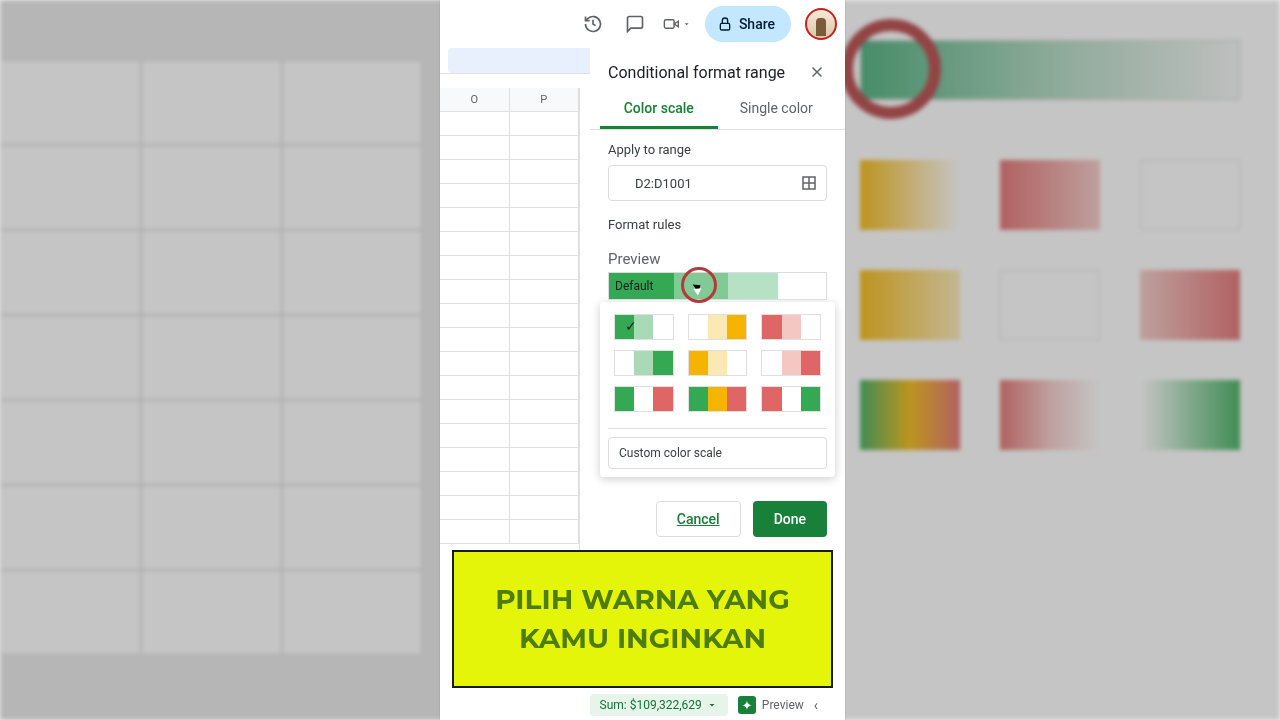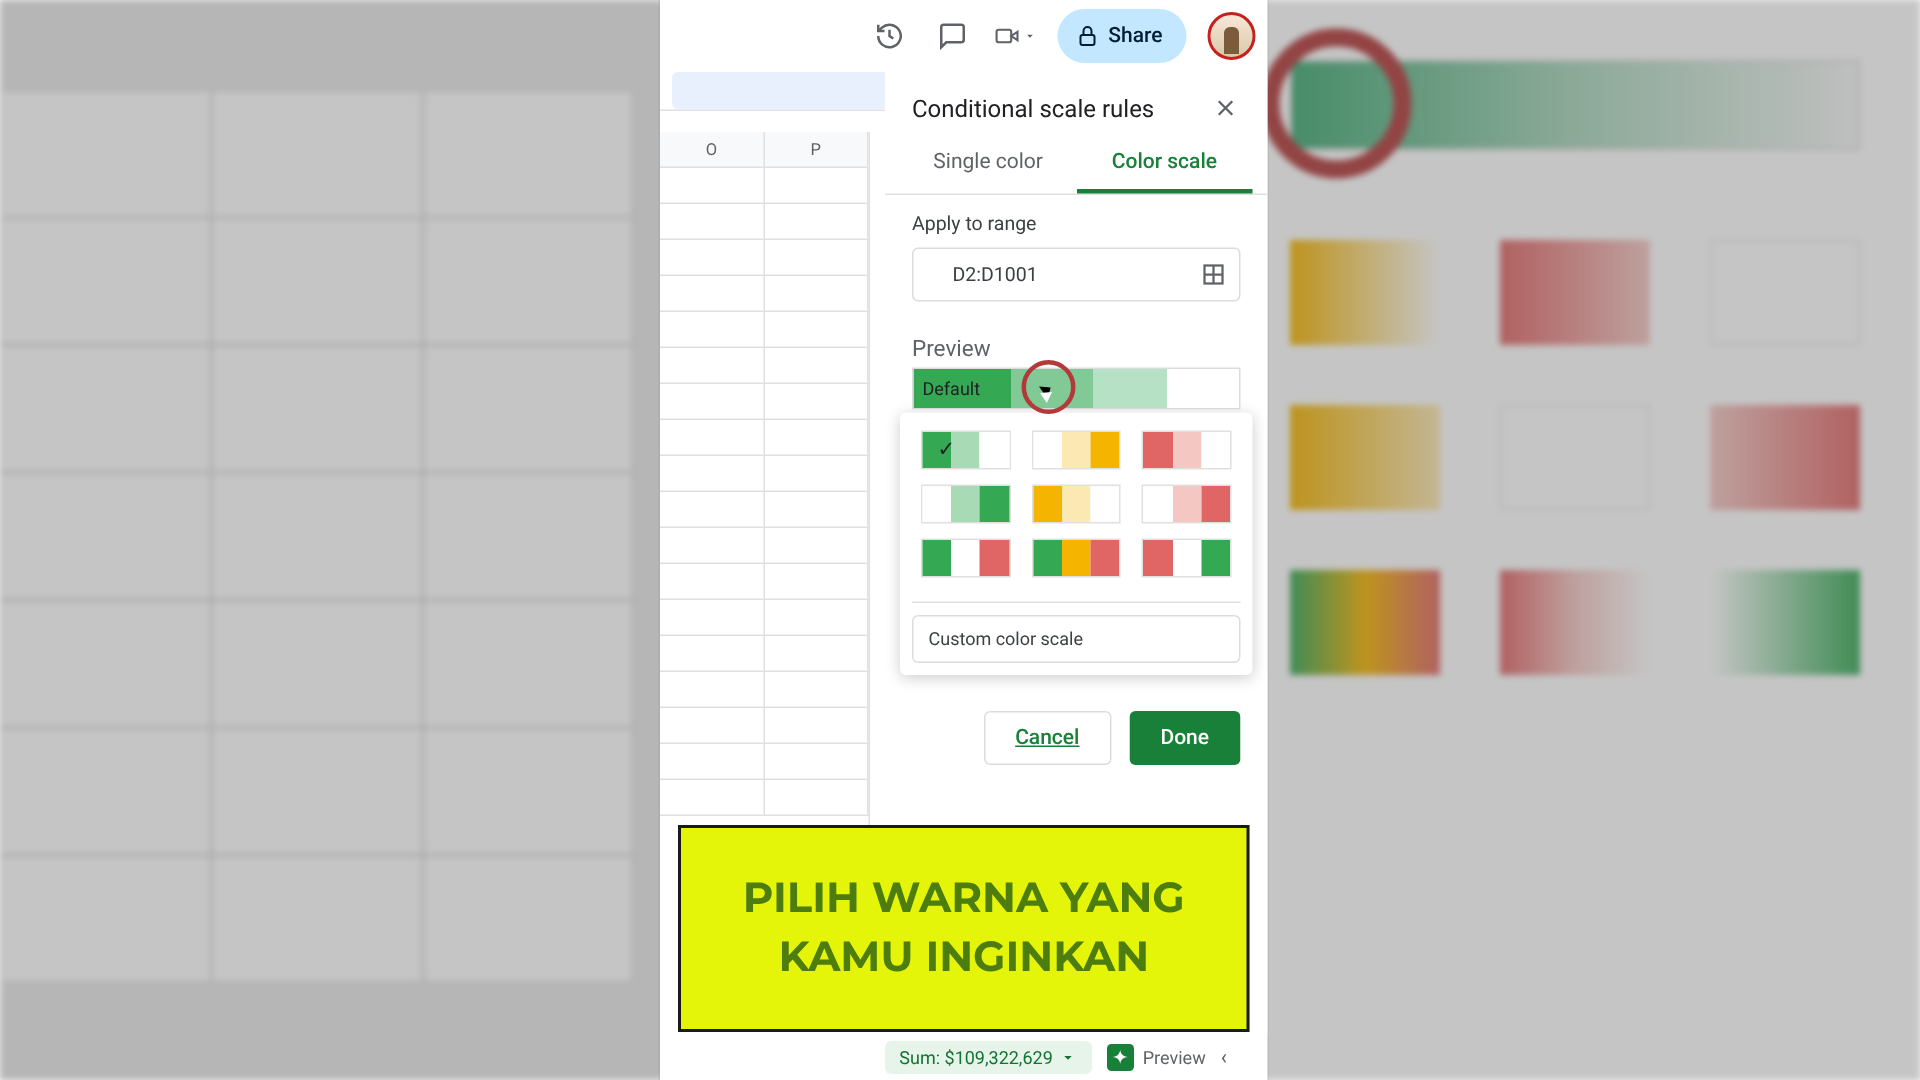--- a/index.html
+++ b/index.html
@@ -349,46 +349,49 @@
         </div>
         <div class="r">
           <div></div>
           <div></div>
         </div>
     </div>
   </div>
 
   <div class="panel-area">
     <div class="panel-header">
-      <span>Conditional scale rules</span>
+      <span>Conditional format range</span>
       <div class="close-btn">
         <svg viewBox="0 0 24 24" width="18" stroke="currentColor" stroke-width="2" fill="none">
             <line x1="6" y1="6" x2="18" y2="18"></line>
             <line x1="18" y1="6" x2="6" y2="18"></line>
           </svg>
       </div>
     </div>
 
     <div class="tabs">
+      <div class="tab active">Color scale</div>
       <div class="tab">Single color</div>
-      <div class="tab active">Color scale</div>
     </div>
 
     <div class="section">
       <div class="label">Apply to range</div>
       <div class="range-input">
         <span>D2:D1001</span>
         <svg class="grid-icon" viewBox="0 0 24 24" fill="none" stroke="currentColor" stroke-width="2">
             <rect x="4" y="4" width="16" height="16"></rect>
             <line x1="4" y1="12" x2="20" y2="12"></line>
             <line x1="12" y1="4" x2="12" y2="20"></line>
           </svg>
       </div>
     </div>
 
+    <div class="section" style="padding-bottom:0">
+      <div class="label">Format rules</div>
+    </div>
     <div class="sublabel">Preview</div>
 
     <div class="preview-bar">
       <span>Default</span>
       <div class="cursor-circle"></div>
       <div class="cursor-arrow"></div>
     </div>
 
     <div class="dropdown">
       <div class="swatch-grid" id="swatch-grid">

